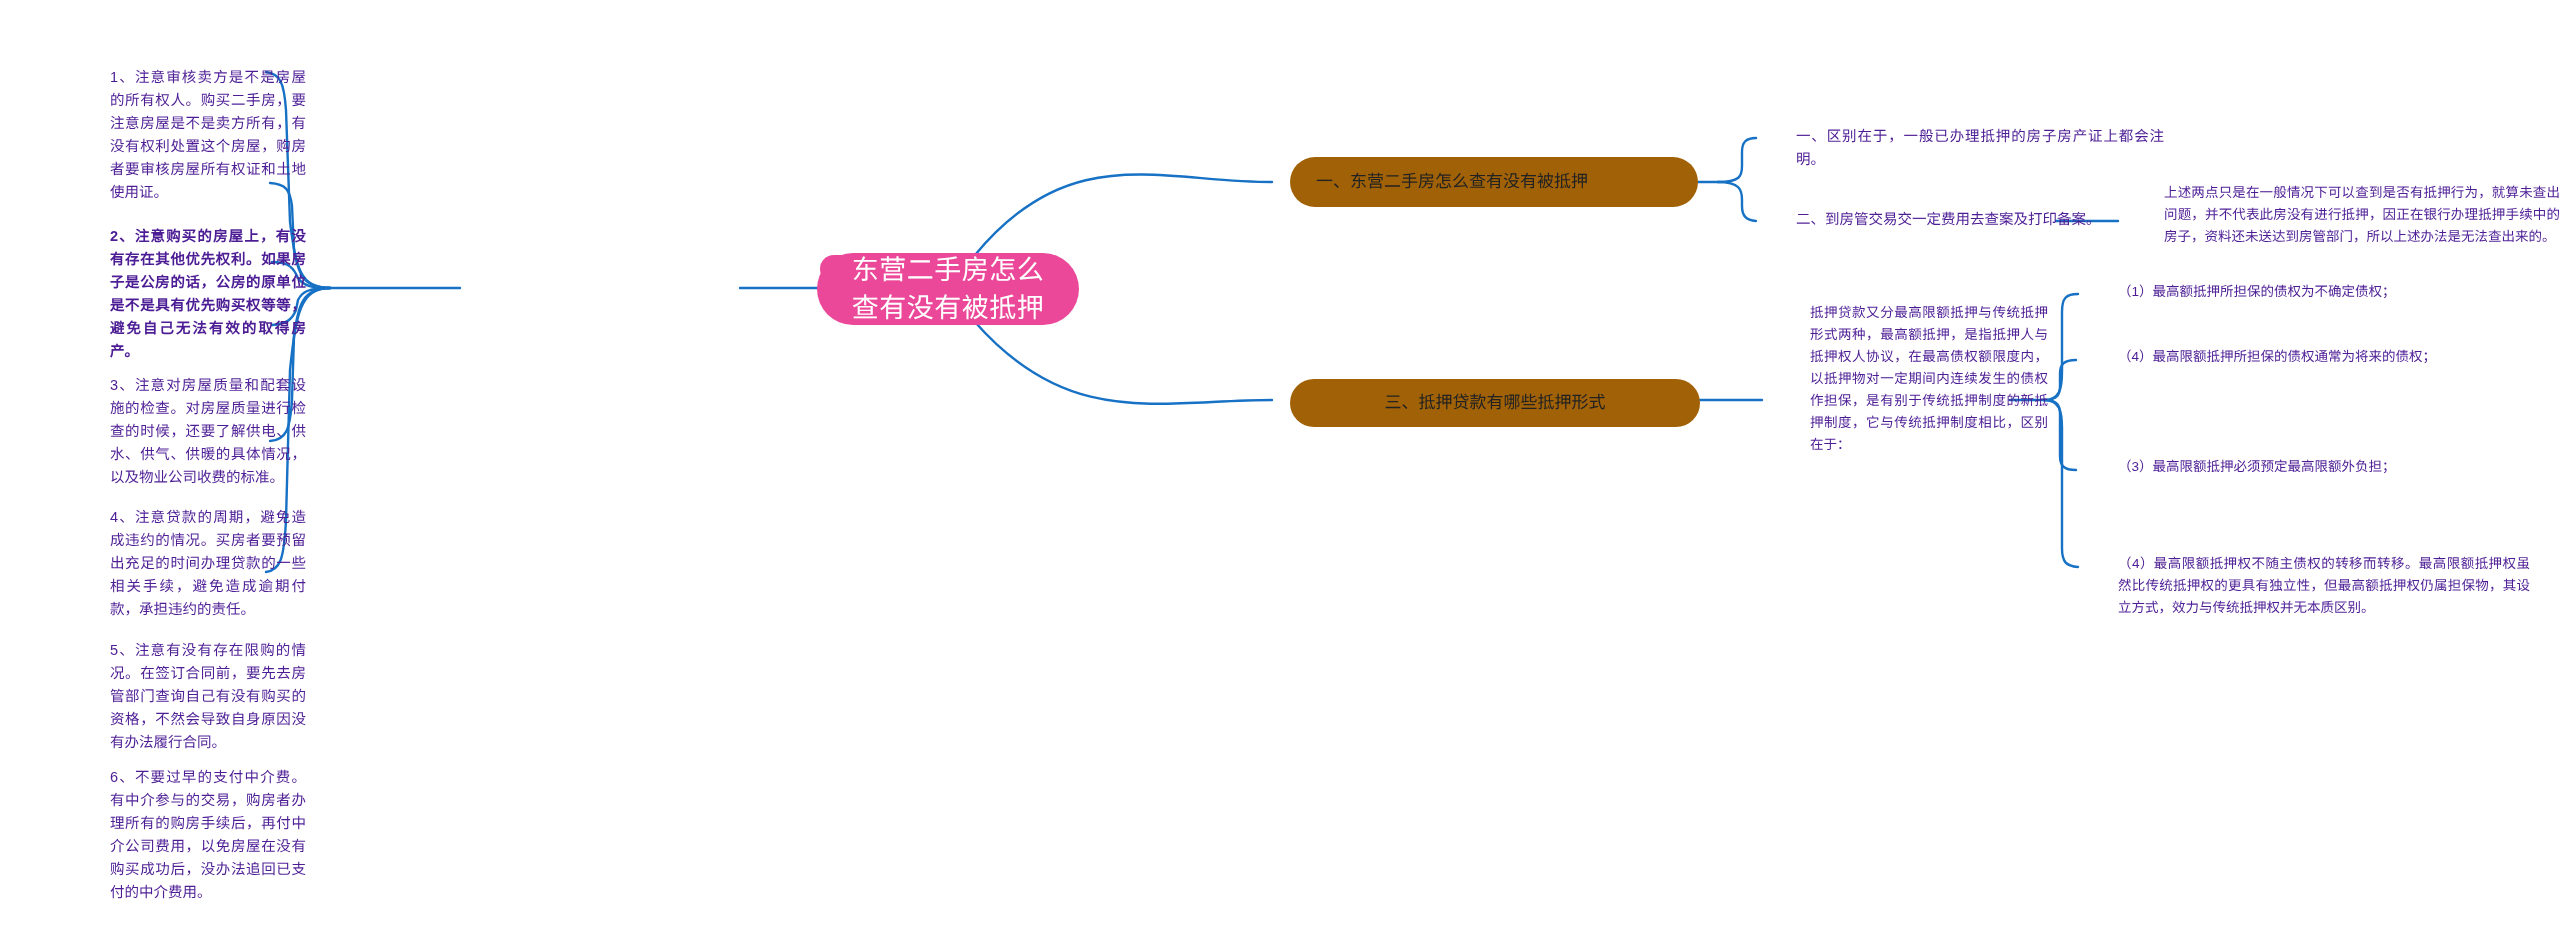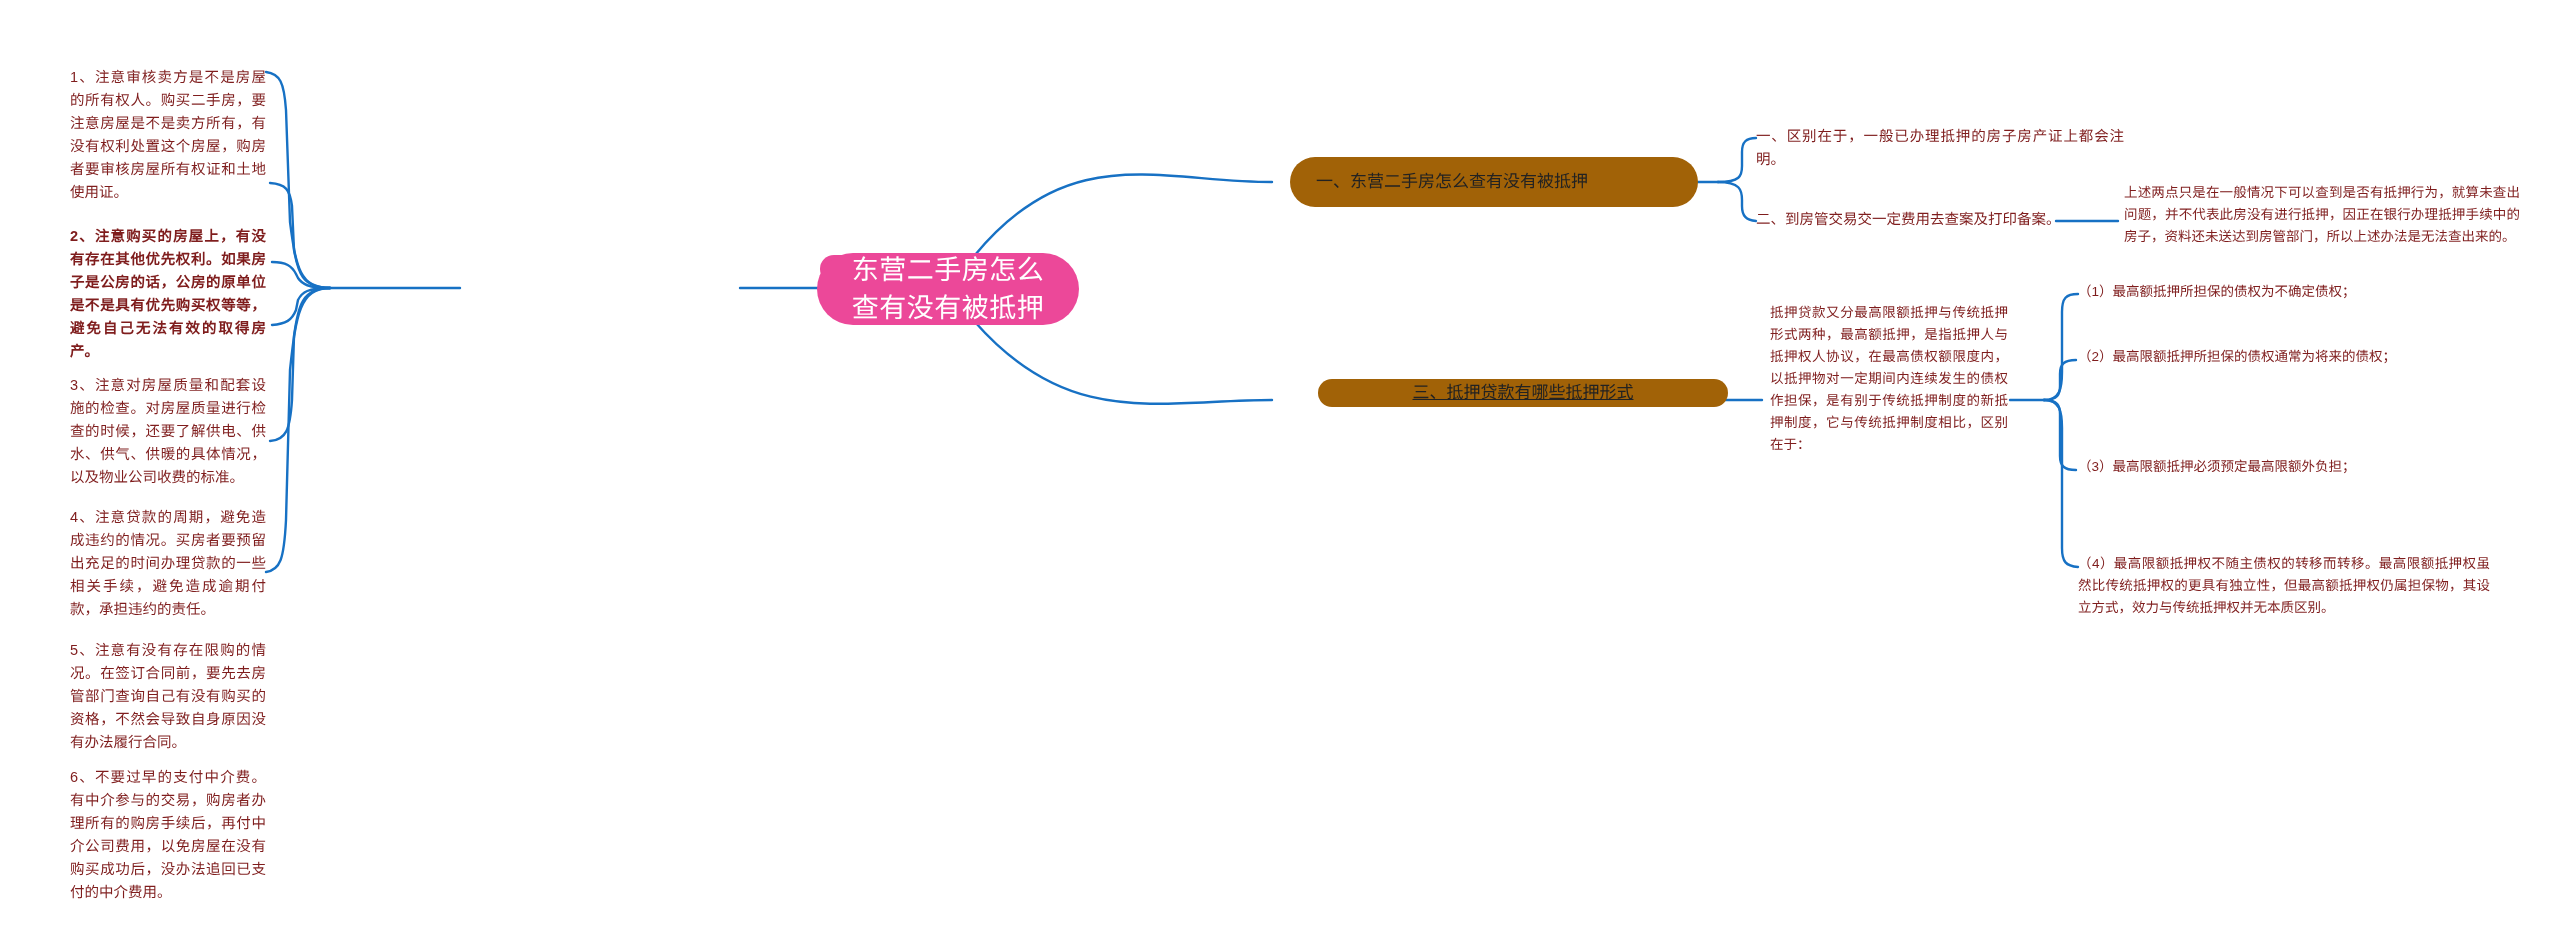--- a/index.html
+++ b/index.html
@@ -51,24 +51,25 @@
     font-size: 17px;
     line-height: 26px;
     padding: 12px 24px;
     display: flex;
     align-items: center;
   }
   .pill-node.multiline { display: block; }
 
   
   .text-node {
-    color: #7f1d1d;
+    color: #4c1d95;
     font-size: 14.5px;
     line-height: 23px;
     text-align: justify;
+    margin-left: 40px;
   }
   .text-node.small { font-size: 13.5px; line-height: 22px; }
 </style>
 </head>
 <body>
 
 <div id="canvas">
 
   <svg id="edges" viewBox="0 0 2560 935" xmlns="http://www.w3.org/2000/svg">
     <g fill="none" stroke="#1771C4" stroke-width="2.4" stroke-linecap="round">
@@ -133,25 +134,25 @@
   <div class="node text-node" style="left:70px; top:766px; width:196px;">6、不要过早的支付中介费。有中介参与的交易，购房者办理所有的购房手续后，再付中介公司费用，以免房屋在没有购买成功后，没办法追回已支付的中介费用。</div>
 
   <div class="node pill-node multiline" style="left:1290px; top:157px; width:408px; padding:12px 26px;">一、东营二手房怎么查有没有被抵押</div>
 
   <div class="node text-node" style="left:1756px; top:125px; width:368px;">一、区别在于，一般已办理抵押的房子房产证上都会注明。</div>
 
   <div class="node text-node" style="left:1756px; top:208px; width:368px;">二、到房管交易交一定费用去查案及打印备案。</div>
 
   <div class="node text-node small" style="left:2124px; top:182px; width:396px;">上述两点只是在一般情况下可以查到是否有抵押行为，就算未查出问题，并不代表此房没有进行抵押，因正在银行办理抵押手续中的房子，资料还未送达到房管部门，所以上述办法是无法查出来的。</div>
 
-  <div class="node pill-node" style="left:1318px; top:379px; width:410px; height:28px; justify-content:center;text-decoration:underline;">三、抵押贷款有哪些抵押形式</div>
+  <div class="node pill-node" style="left:1290px; top:379px; width:410px; height:48px; justify-content:center;">三、抵押贷款有哪些抵押形式</div>
 
   <div class="node text-node small" style="left:1770px; top:302px; width:238px;">抵押贷款又分最高限额抵押与传统抵押形式两种，最高额抵押，是指抵押人与抵押权人协议，在最高债权额限度内，以抵押物对一定期间内连续发生的债权作担保，是有别于传统抵押制度的新抵押制度，它与传统抵押制度相比，区别在于：</div>
 
   <div class="node text-node small" style="left:2078px; top:281px; width:412px;">（1）最高额抵押所担保的债权为不确定债权；</div>
 
-  <div class="node text-node small" style="left:2078px; top:346px; width:412px;">（2）最高限额抵押所担保的债权通常为将来的债权；</div>
+  <div class="node text-node small" style="left:2078px; top:346px; width:412px;">（4）最高限额抵押所担保的债权通常为将来的债权；</div>
 
   <div class="node text-node small" style="left:2078px; top:456px; width:412px;">（3）最高限额抵押必须预定最高限额外负担；</div>
 
   <div class="node text-node small" style="left:2078px; top:553px; width:412px;">（4）最高限额抵押权不随主债权的转移而转移。最高限额抵押权虽然比传统抵押权的更具有独立性，但最高额抵押权仍属担保物，其设立方式，效力与传统抵押权并无本质区别。</div>
 
 </div>
 
 </body></html>

